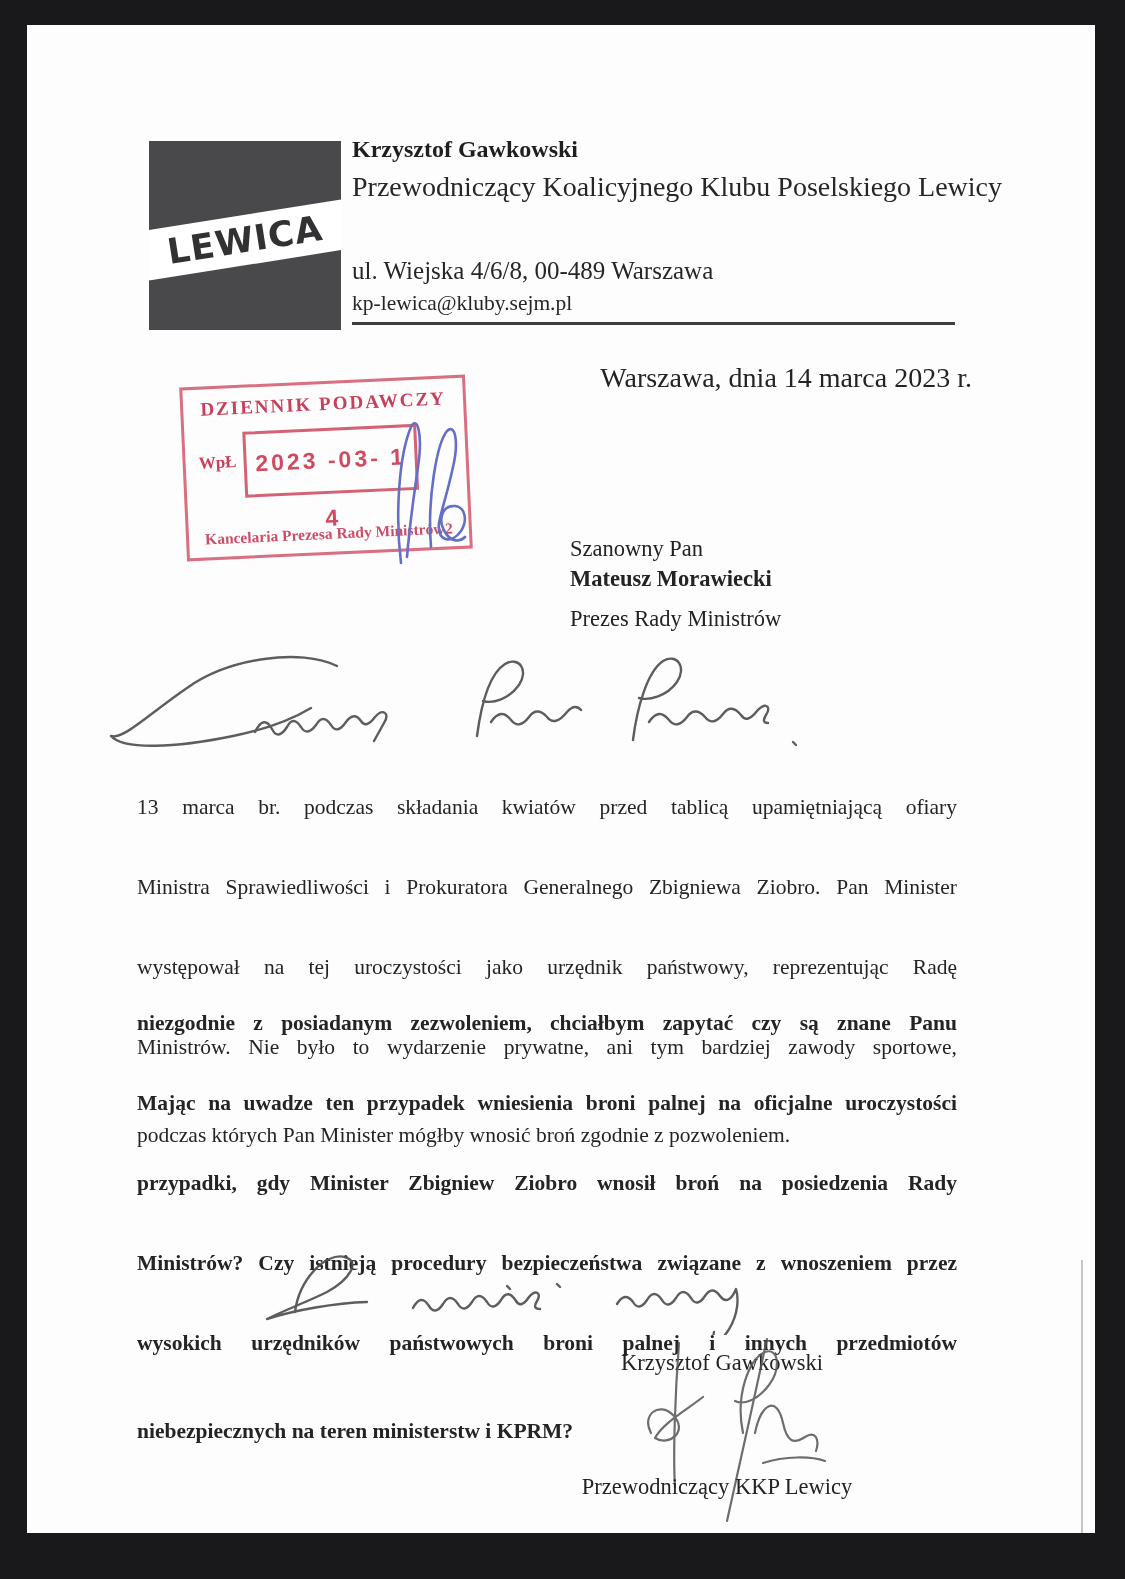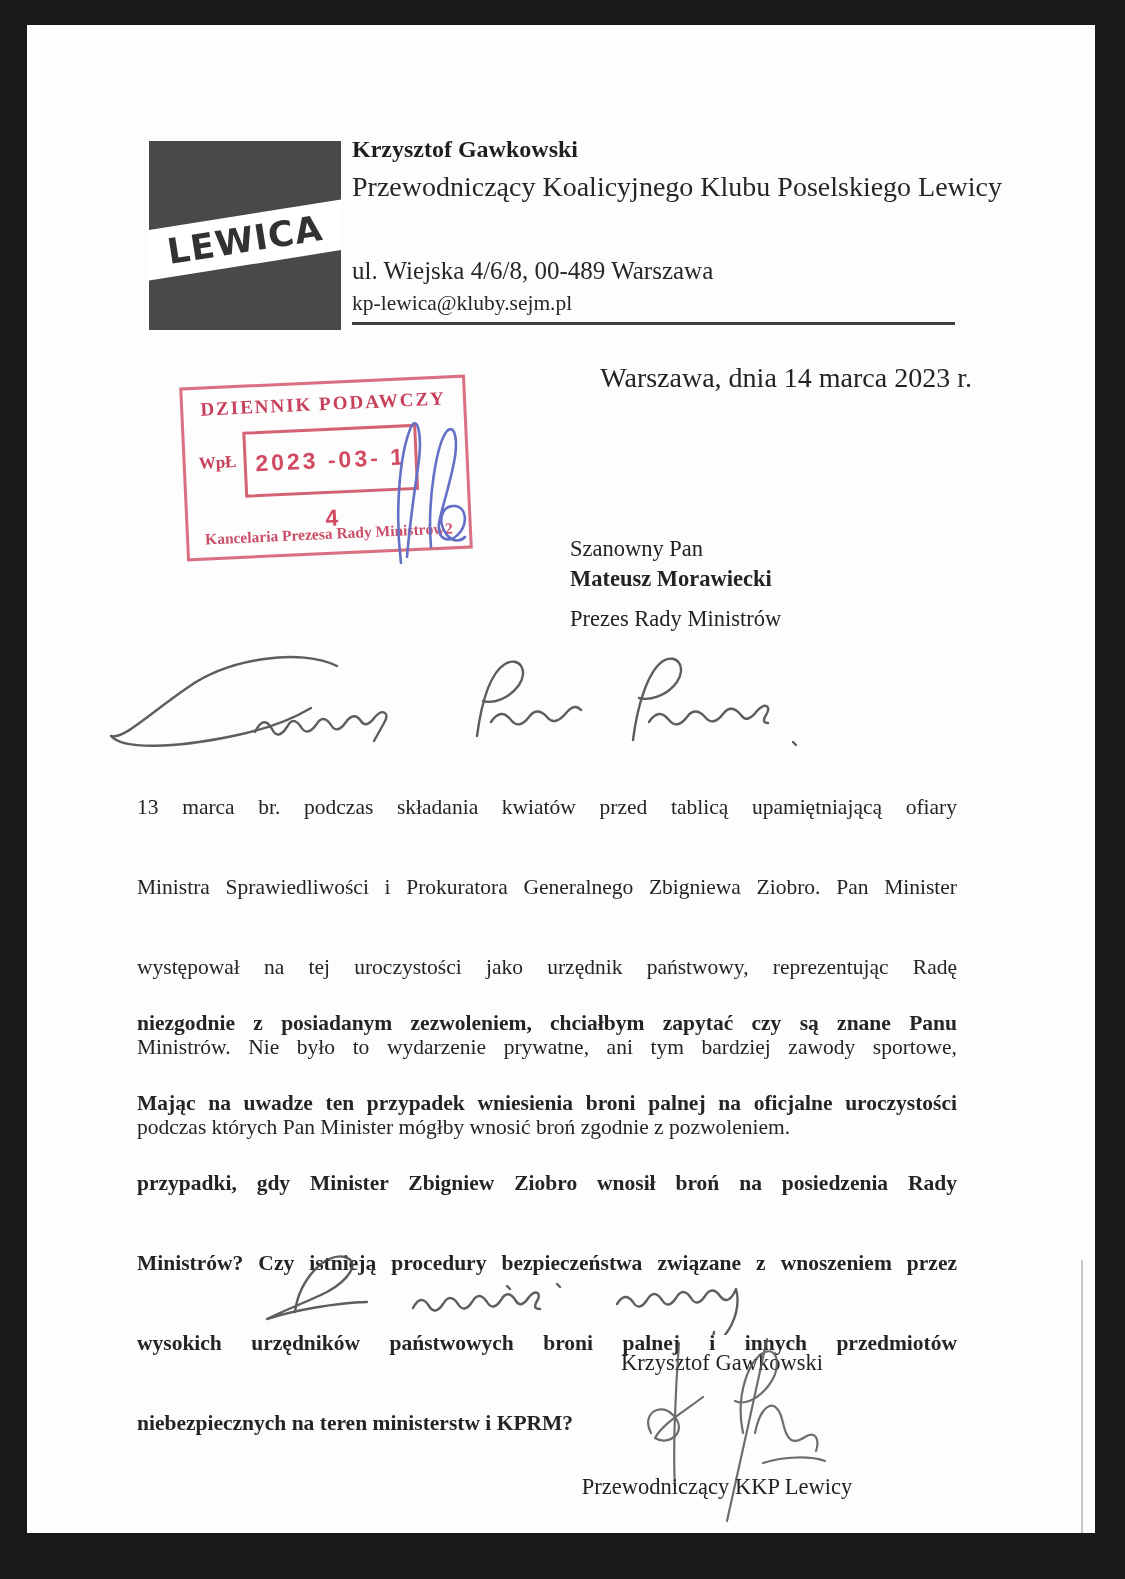--- a/index.html
+++ b/index.html
@@ -79,21 +79,21 @@
   .hw-paraph{left:338px;top:390px;}
   
   .body-par{
     position:absolute;left:110px;width:820px;
     font-size:21.5px;line-height:40px;color:#242424;
   }
   .par-1{top:762px;}
   .par-2{top:978px;font-weight:700;}
   .jline{text-align:justify;}
   .jline::after{content:"";display:inline-block;width:100%;height:0;}
-  .lastline{text-align:left;}
+  .lastline{text-align:left;margin-top:8px;}
   
   .sig-name{position:absolute;left:545px;top:1325px;width:300px;text-align:center;font-size:22.5px;color:#232323;}
   .sig-title{position:absolute;left:520px;top:1424px;width:340px;text-align:center;font-size:22.5px;color:#232323;margin-top:25px;}
   
   .scan-line{position:absolute;left:1054px;top:1235px;width:2px;height:273px;background:#c6c6c6;}
 </style>
 </head>
 <body>
 
 <div class="page">

